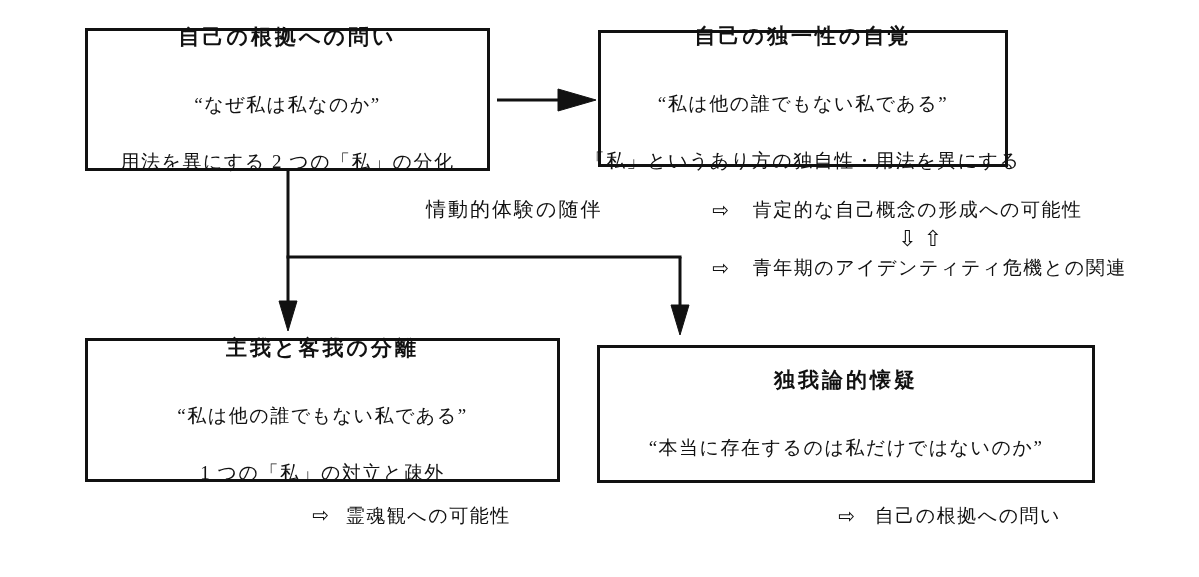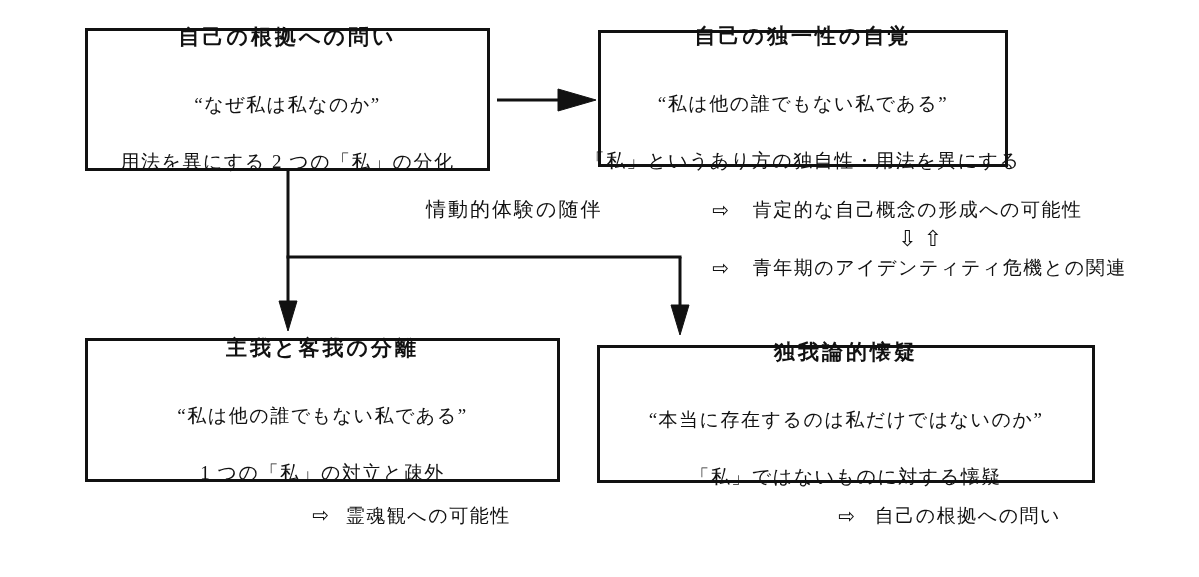--- a/index.html
+++ b/index.html
@@ -131,21 +131,20 @@
 
   <div class="box" id="box-separation">
     <div class="box-title">主我と客我の分離</div>
     <div class="box-line">“私は他の誰でもない私である”</div>
     <div class="box-line">1 つの「私」の対立と疎外</div>
   </div>
 
   <div class="box" id="box-solipsism">
     <div class="box-title">独我論的懐疑</div>
     <div class="box-line">“本当に存在するのは私だけではないのか”</div>
-    <div class="box-line">「私」ではないものに対する懐疑</div>
   </div>
 
   <div class="anno" id="emotional-label">情動的体験の随伴</div>
 
   <div class="anno-row" id="anno-positive">
     <span class="arrow-glyph">⇨</span>
     <span>肯定的な自己概念の形成への可能性</span>
   </div>
 
   <div id="anno-updown">

